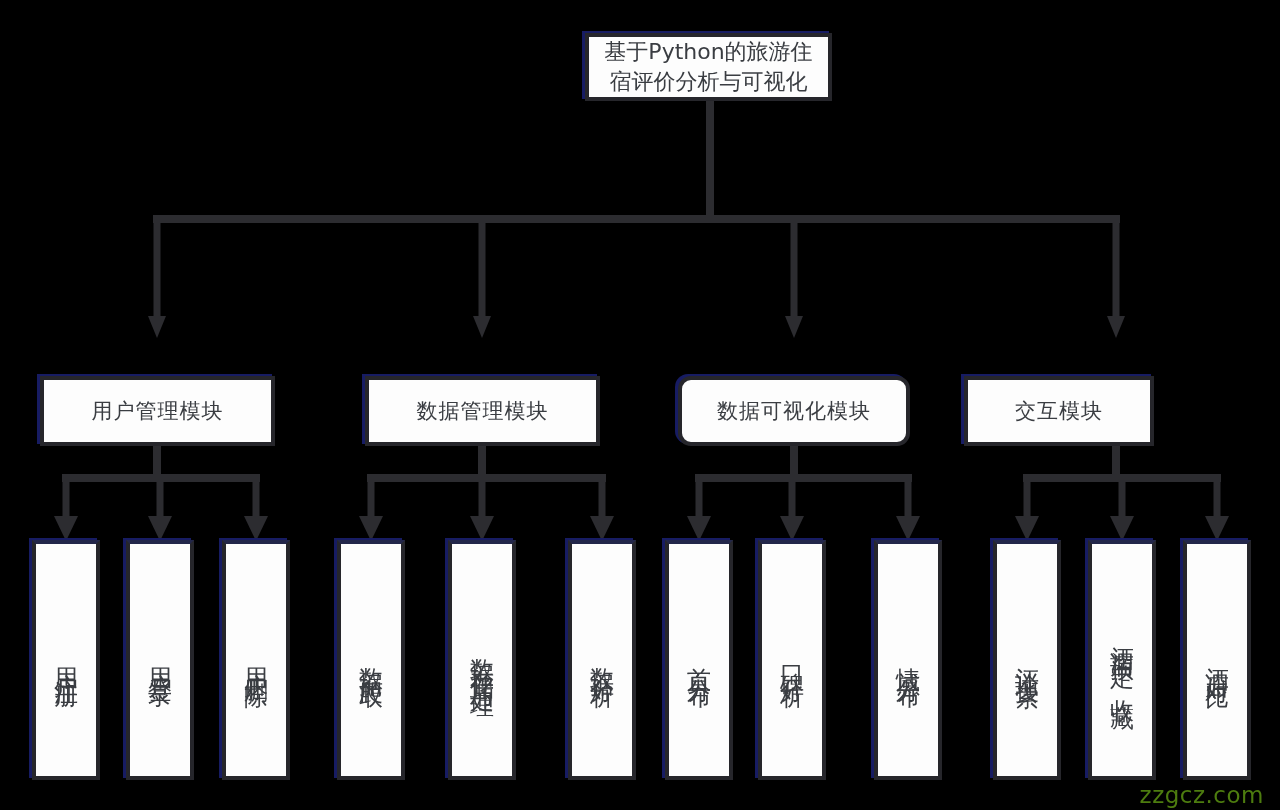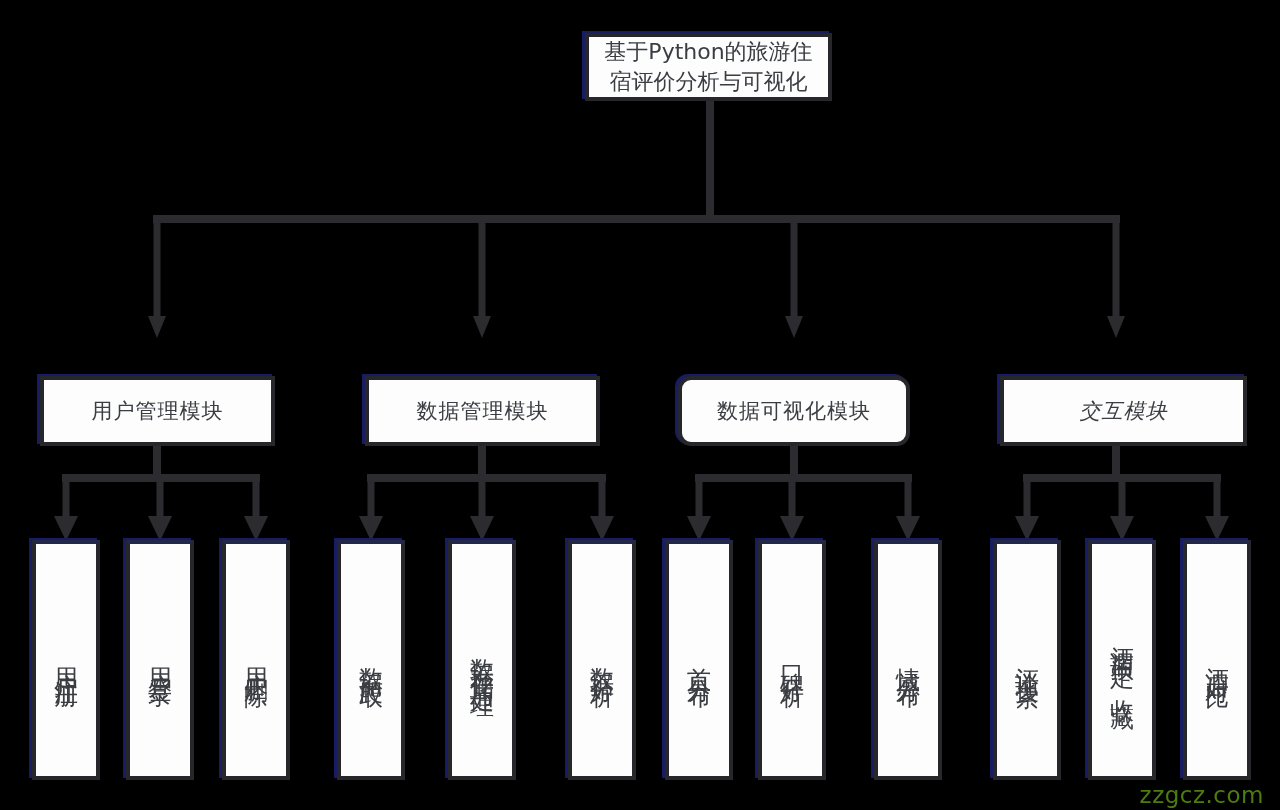--- a/index.html
+++ b/index.html
@@ -143,21 +143,21 @@
       <polygon points="1110,516 1134,516 1122,541"></polygon>
       <polygon points="1205,516 1229,516 1217,541"></polygon>
     </g>
   </svg>
 
   <div class="box title-box">基于Python的旅游住宿评价分析与可视化</div>
 
   <div class="box module" style="left:40px;  width:235px;">用户管理模块</div>
   <div class="box module" style="left:365px; width:235px;">数据管理模块</div>
   <div class="box module" style="left:678px; width:232px;border-radius:13px;">数据可视化模块</div>
-  <div class="box module" style="left:1000px;width:247px;font-style:italic;">交互模块</div>
+  <div class="box module" style="left:964px;width:190px;">交互模块</div>
 
   <div class="box leaf" style="left:32px;">用户注册</div>
   <div class="box leaf" style="left:126px;">用户登录</div>
   <div class="box leaf" style="left:222px;">用户删除</div>
 
   <div class="box leaf" style="left:337px;">数据爬取</div>
   <div class="box leaf" style="left:448px;">数据存储与处理</div>
   <div class="box leaf" style="left:568px;">数据分析</div>
 
   <div class="box leaf" style="left:665px;">首页分布</div>

